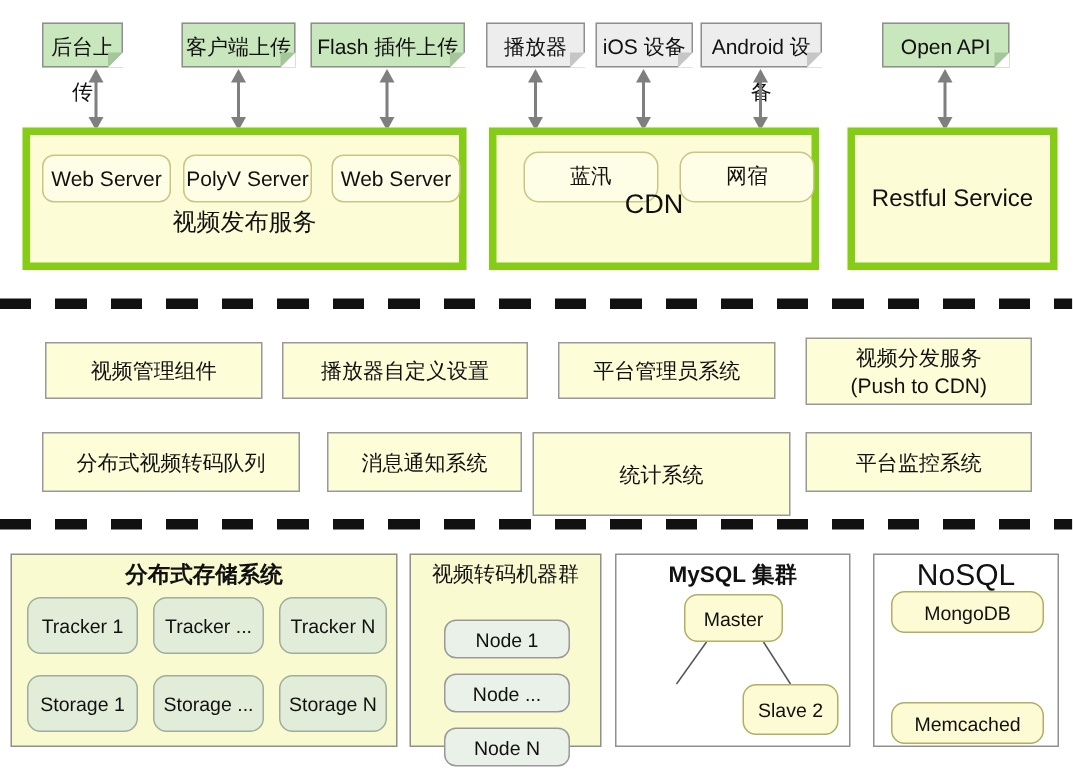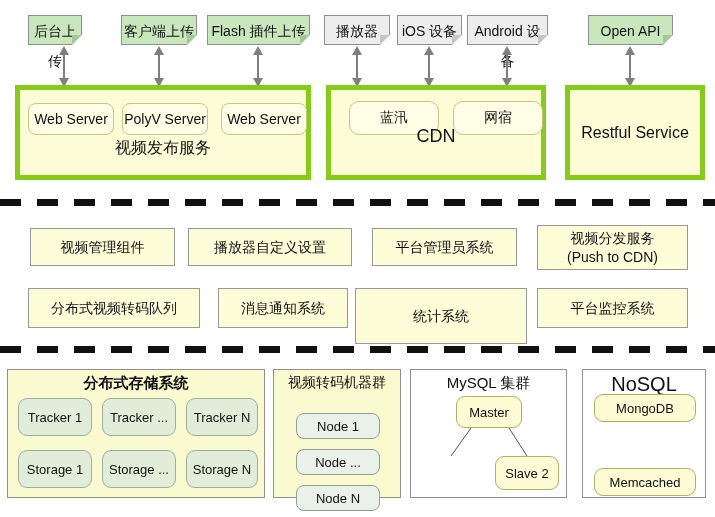--- a/index.html
+++ b/index.html
@@ -119,21 +119,21 @@
     <div class="lnode" style="left:22px;top:27px;width:84px;height:26px">Node 1</div>
     <div class="lnode" style="left:22px;top:63px;width:84px;height:26px">Node ...</div>
     <div class="lnode" style="left:22px;top:99px;width:84px;height:26px">Node N</div>
   </div>
 
   <div class="bpanel white" style="left:410px;width:157px">
     <svg class="conn-svg" width="157" height="129">
       <line x1="60" y1="58" x2="40" y2="86" stroke="#555" stroke-width="1"></line>
       <line x1="98" y1="58" x2="116" y2="86" stroke="#555" stroke-width="1"></line>
     </svg>
-    <div class="btitle" style="top:4px;font-size:15px;font-weight:normal">MySQL 集群</div>
+    <div class="btitle" style="top:4px;font-size:15px;font-weight:bold">MySQL 集群</div>
     <div class="ynode" style="left:45px;top:26px;width:66px;height:32px">Master</div>
     <div class="ynode" style="left:84px;top:86px;width:64px;height:34px">Slave 2</div>
   </div>
 
   <div class="bpanel white" style="left:582px;width:124px">
     <div class="btitle" style="top:3px;font-size:20px">NoSQL</div>
     <div class="ynode" style="left:11px;top:24px;width:102px;height:28px">MongoDB</div>
     <div class="ynode" style="left:11px;top:98px;width:102px;height:28px">Memcached</div>
   </div>
 

